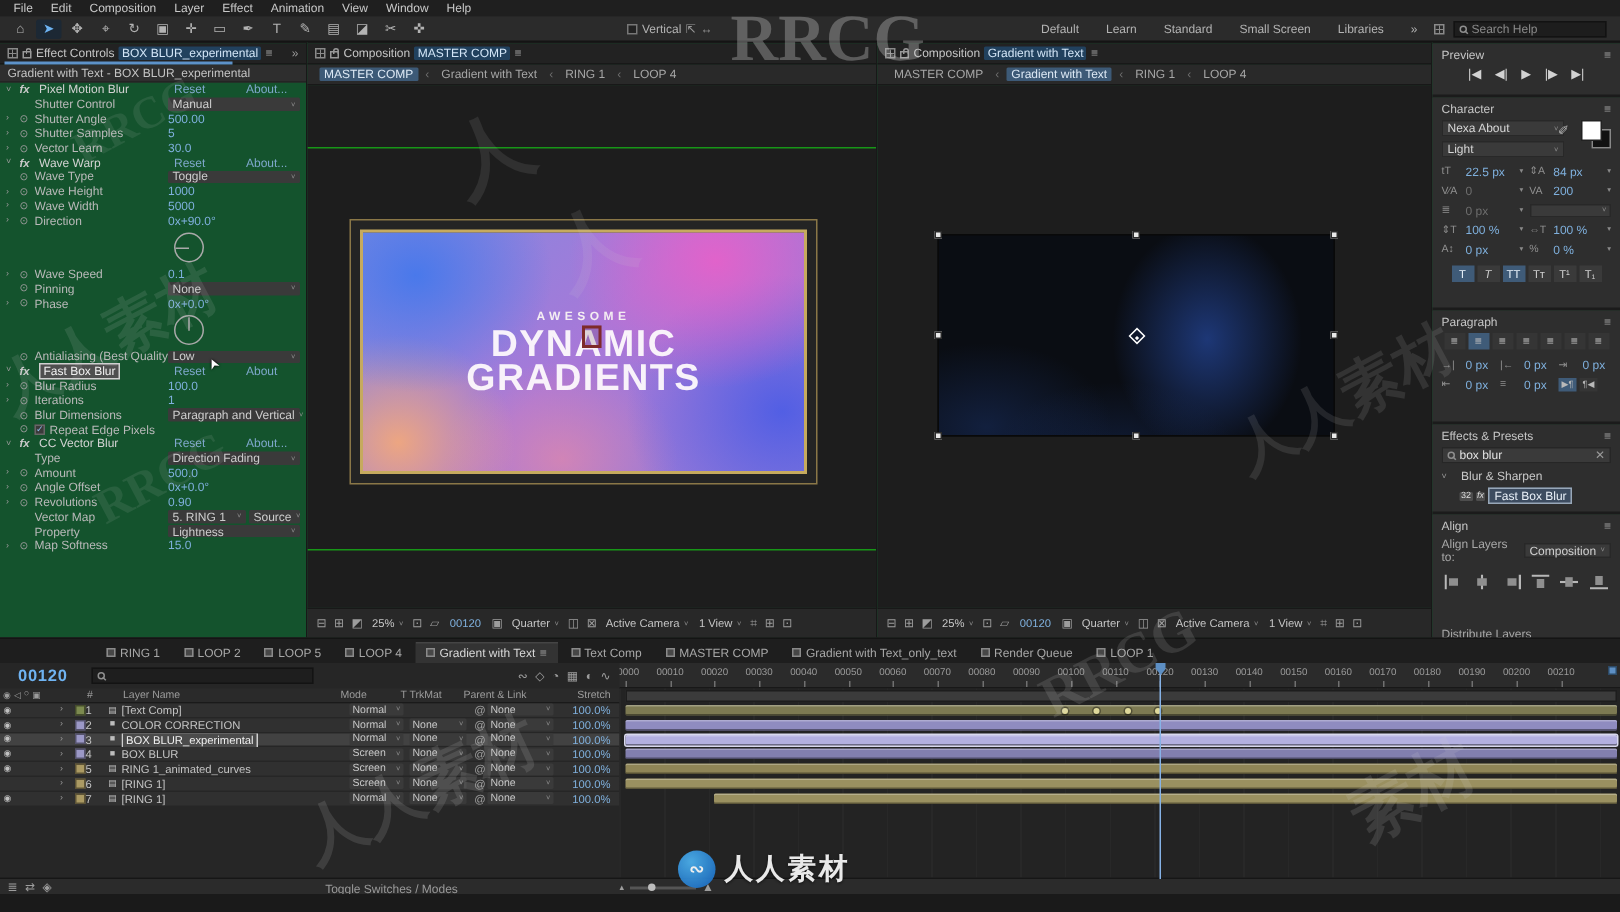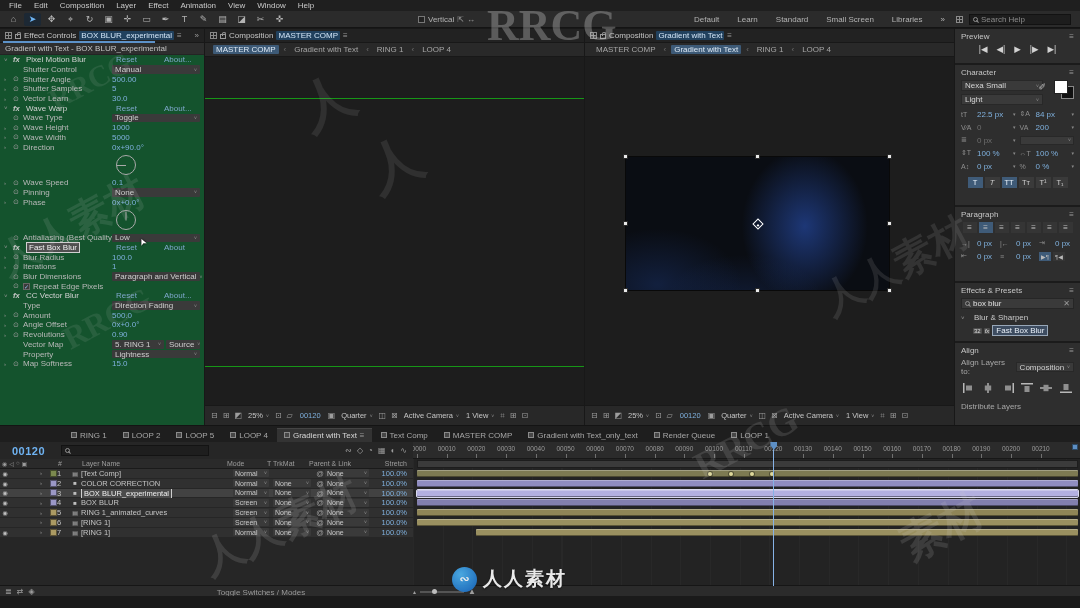--- a/index.html
+++ b/index.html
@@ -474,20 +474,28 @@
         <span class="crumb-sep">‹</span>
         <span class="crumb">Gradient with Text</span>
         <span class="crumb-sep">‹</span>
         <span class="crumb">RING 1</span>
         <span class="crumb-sep">‹</span>
         <span class="crumb">LOOP 4</span>
       </div>
     <div class="viewer">
       <div class="guide" style="top:41px"></div>
       <div class="guide" style="top:309px"></div>
+      <div id="gradient-outer">
+        <div id="gradient-frame">
+          <div class="kicker">AWESOME</div>
+          <div class="big-title">DYNAMIC</div>
+          <div class="big-title">GRADIENTS</div>
+          <div class="textcursor"></div>
+        </div>
+      </div>
     </div>
     <div class="vtoolbar">
       <span class="vticons" style="display:flex;gap:3px">
           <span class="vt-icon">⊟</span>
           <span class="vt-icon">⊞</span>
           <span class="vt-icon">◩</span>
         </span>
       <span class="vt-select">
           <span>25%</span>
           <span class="chev">˅</span>
@@ -607,21 +615,21 @@
           <span>▶|</span>
         </div>
     </div>
 
     <div class="spanel" style="top:36px;height:142px">
       <div class="sp-title">
           <span>Character</span>
           <span class="burger">≡</span>
         </div>
       <div class="csel">
-          <span>Nexa Small</span>
+          <span>Nexa About</span>
           <span class="chev">˅</span>
         </div>
       <div class="csel">
           <span>Light</span>
           <span class="chev">˅</span>
         </div>
       <div id="char-chips">
         <span class="eyedrop">✐</span>
         <span class="chip-back"></span>
         <span class="chip-front"></span>
@@ -794,21 +802,21 @@
               <rect x="3.5" y="1.8" width="5" height="6.4" fill="#8f8f8f"></rect>
             </svg>
           </span>
           <span class="albtn">
             <svg width="12" height="10" viewBox="0 0 12 10">
               <rect x="0" y="8.5" width="12" height="1.5" fill="#b8b8b8"></rect>
               <rect x="3.5" y="1" width="5" height="6" fill="#8f8f8f"></rect>
             </svg>
           </span>
         </div>
-      <div style="margin-top:9px;color:#a8a8a8">Distribute Layers</div>
+      <div style="margin-top:25px;color:#a8a8a8">Distribute Layers</div>
     </div>
   </div>
 
   <div id="timeline">
     <div id="tl-tabs">
         <span class="tl-tab">
           <span class="tab-ico"></span>
           <span>RING 1</span>
         </span>
         <span class="tl-tab">

